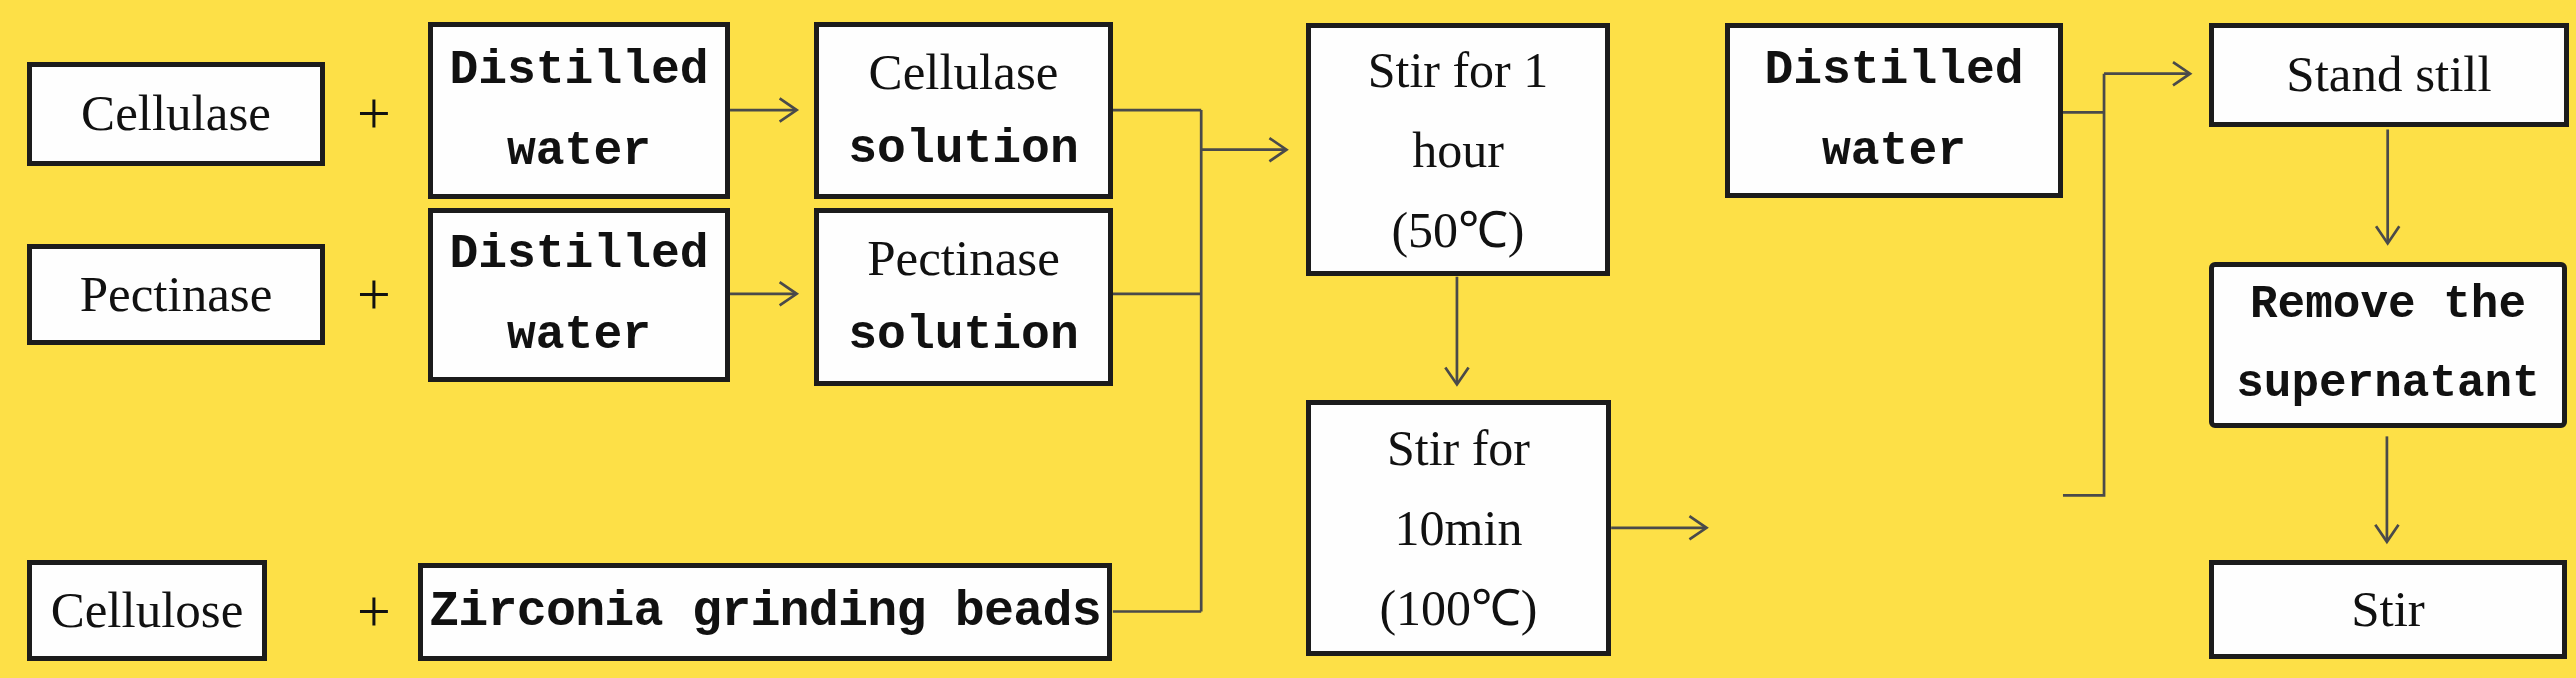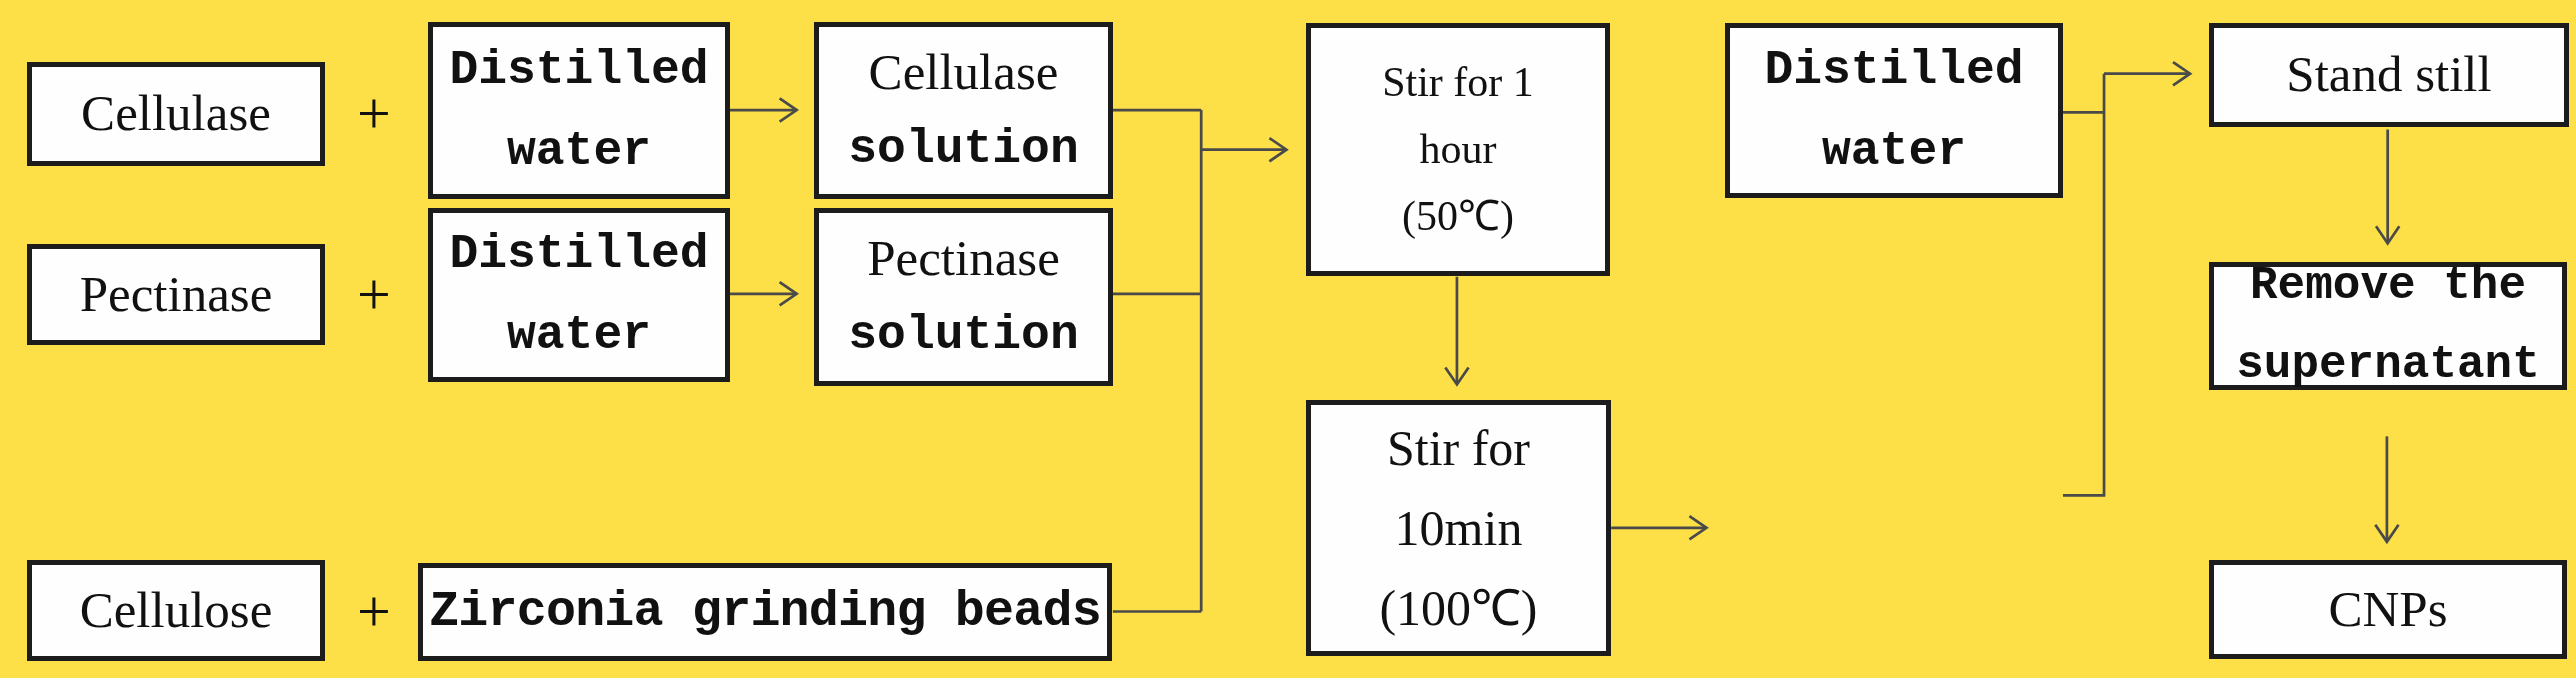--- a/index.html
+++ b/index.html
@@ -115,31 +115,31 @@
   <div class="box sansbold" style="left:428px; top:208px; width:302px; height:174px; font-size:48px; line-height:1.68;">
     <span class="lbl">Distilled
 water</span>
   </div>
 
   <div class="box" style="left:814px; top:208px; width:299px; height:178px;">
     <span class="lbl serif" style="font-size:51px; line-height:77px;">Pectinase</span>
     <span class="lbl sansbold" style="font-size:48px; line-height:77px;">solution</span>
   </div>
 
-  <div class="box serif" style="left:27px; top:560px; width:298px; height:101px; font-size:51px;">
+  <div class="box serif" style="left:27px; top:560px; width:240px; height:101px; font-size:51px;">
     <span class="lbl">Cellulose</span>
   </div>
 
   <span class="plus" style="left:374px; top:611px;">+</span>
 
   <div class="box sansbold" style="left:418px; top:563px; width:694px; height:98px; font-size:50px; letter-spacing:-0.8px;">
     <span class="lbl">Zirconia grinding beads</span>
   </div>
 
-  <div class="box serif" style="left:1306px; top:23px; width:304px; height:253px; font-size:42px; line-height:1.6;">
+  <div class="box serif" style="left:1306px; top:23px; width:304px; height:253px; font-size:50px; line-height:1.6;">
     <span class="lbl">Stir for 1
 hour
 (50℃)</span>
   </div>
 
   <div class="box serif" style="left:1306px; top:400px; width:305px; height:256px; font-size:50px; line-height:1.6;align-items:center;">
     <span class="lbl">Stir for
 10min
 (100℃)</span>
   </div>
@@ -147,23 +147,23 @@
 
   <div class="box sansbold" style="left:1725px; top:23px; width:338px; height:175px; font-size:48px; line-height:1.68;">
     <span class="lbl">Distilled
 water</span>
   </div>
 
   <div class="box serif" style="left:2209px; top:23px; width:360px; height:104px; font-size:51px;">
     <span class="lbl">Stand still</span>
   </div>
 
-  <div class="box sansbold" style="left:2209px; top:262px; width:358px; height:128px; font-size:46px; line-height:1.72;">
+  <div class="box sansbold" style="left:2209px; top:262px; width:358px; height:166px; font-size:46px; line-height:1.72;border-radius:6px;">
     <span class="lbl">Remove the
 supernatant</span>
   </div>
 
   <div class="box serif" style="left:2209px; top:560px; width:358px; height:99px; font-size:51px;">
-    <span class="lbl">CNPs</span>
+    <span class="lbl">Stir</span>
   </div>
 
 </div>
 
 
 </body></html>

